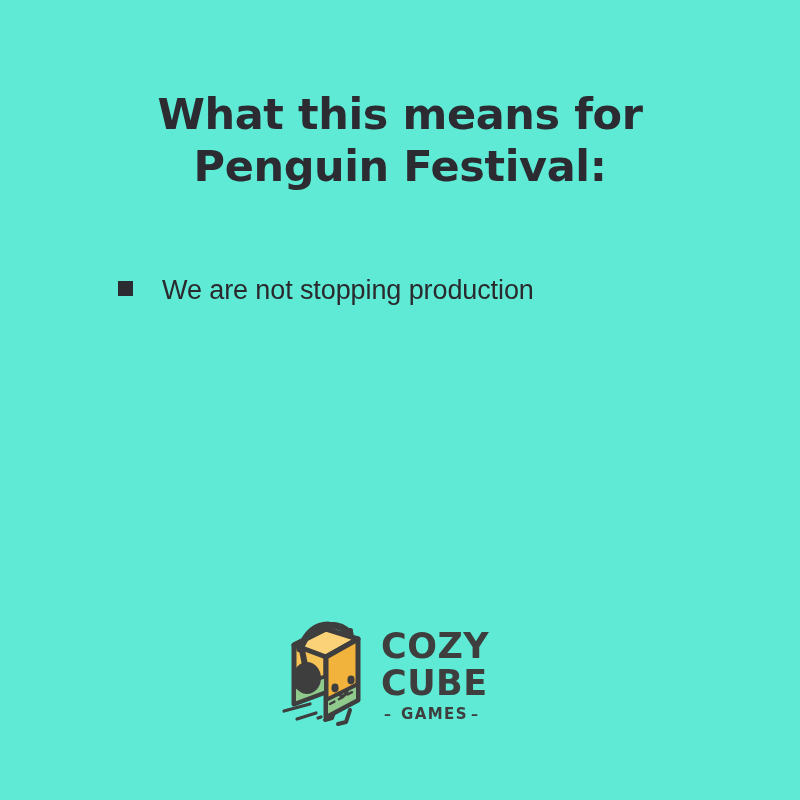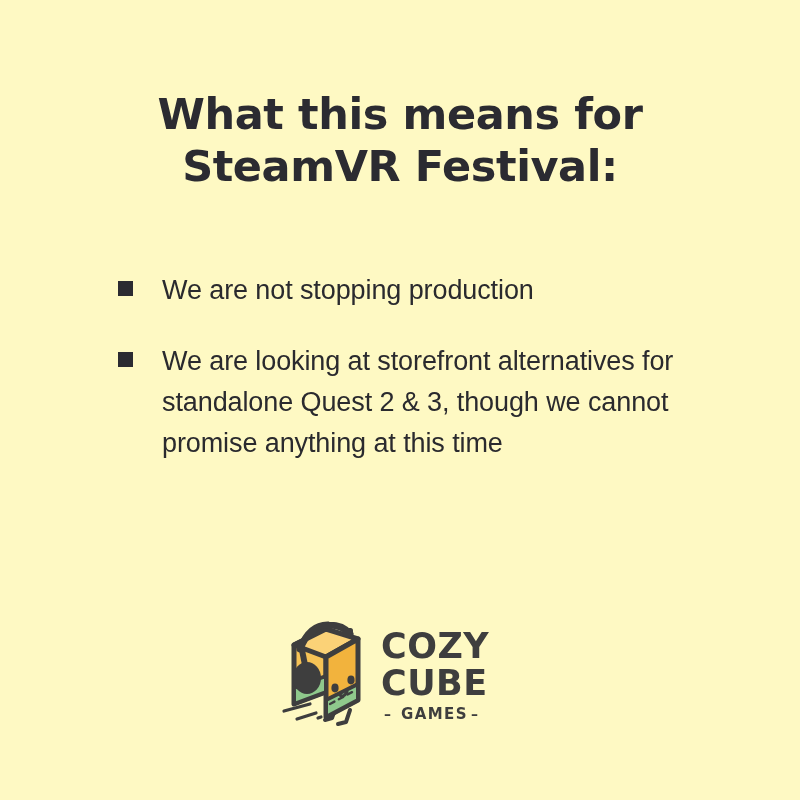--- a/index.html
+++ b/index.html
@@ -11,21 +11,21 @@
     height: 800px;
     background: #FDFAF5;
     font-family: "Liberation Sans", sans-serif;
     overflow: hidden;
   }
 
   .slide {
     position: relative;
     width: 800px;
     height: 800px;
-    background: #fef9c3;
+    background: #5eead4;
     box-sizing: border-box;
   }
 
   
   .heading {
     position: absolute;
     left: 0;
     top: 88px;
     width: 800px;
     text-align: center;
@@ -89,35 +89,31 @@
     height: 118px;
   }
 </style>
 </head>
 <body>
 
 <div class="slide">
 
   <div class="heading">
     <span class="hline">What this means for</span>
-    <span class="hline">SteamVR Festival:</span>
+    <span class="hline">Penguin Festival:</span>
   </div>
 
   <div class="bullets">
 
     <div class="bullet-row">
       <span class="bullet-marker"></span>
       <span class="bullet-text">We are not stopping production</span>
     </div>
 
 
-    <div class="bullet-row">
-      <span class="bullet-marker"></span>
-      <span class="bullet-text">We are looking at storefront alternatives for standalone Quest 2 &amp; 3, though we cannot promise anything at this time</span>
-    </div>
 
   </div>
 
   <div class="logo">
     <svg viewBox="0 0 216 118" xmlns="http://www.w3.org/2000/svg">
 
       <g stroke="#3E3E3E" stroke-width="3.2" stroke-linecap="round" fill="none">
         <line x1="4" y1="99" x2="30" y2="92"></line>
         <line x1="17" y1="107" x2="36" y2="101"></line>
         <line x1="38" y1="106" x2="41" y2="105"></line>

